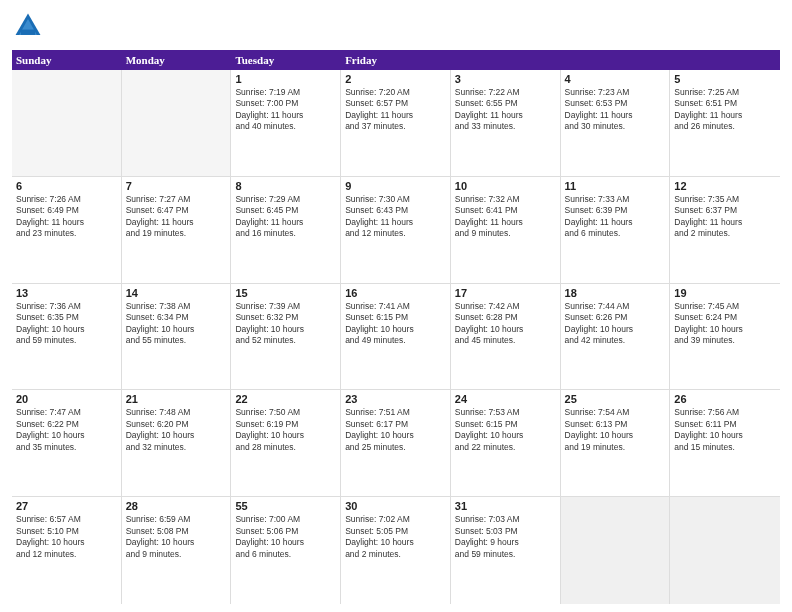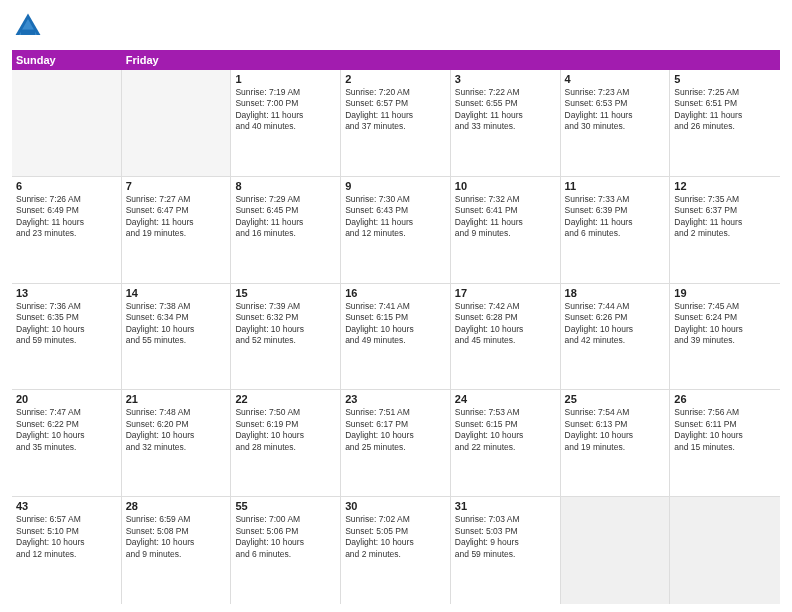--- a/index.html
+++ b/index.html
@@ -62,21 +62,22 @@
       color: #444;
     }
     .calendar {
       flex: 1;
       display: flex;
       flex-direction: column;
     }
     .cal-header {
       display: grid;
       grid-template-columns: repeat(7, 1fr);
-      background: #a21caf;
+      background: #4c1d95;
+      font-family: Liberation Serif, serif;
     }
     .cal-header-cell {
       color: #fff;
       font-size: 11px;
       font-weight: bold;
       padding: 4px 4px;
       text-align: left;
     }
     .cal-body {
       flex: 1;
@@ -139,20 +140,22 @@
     </div>
     <div class="title-block">
       <div class="month-title"></div>
       <div class="location"></div>
     </div>
   </div>
 
   <div class="calendar">
     <div class="cal-header">
     <div class="cal-header-cell">Sunday</div>
+        <div class="cal-header-cell">Monday</div>
+        <div class="cal-header-cell">Tuesday</div>
         <div class="cal-header-cell">Friday</div>
       </div>
     <div class="cal-body">
     <div class="cal-row">
           <div class="cal-cell empty"></div>
           <div class="cal-cell empty"></div>
           <div class="cal-cell">
             <span class="day-num">1</span>
             <span class="cell-line">Sunrise: 7:19 AM</span>
             <span class="cell-line">Sunset: 7:00 PM</span>
@@ -336,21 +339,21 @@
           <div class="cal-cell">
             <span class="day-num">26</span>
             <span class="cell-line">Sunrise: 7:56 AM</span>
             <span class="cell-line">Sunset: 6:11 PM</span>
             <span class="cell-line">Daylight: 10 hours</span>
             <span class="cell-line">and 15 minutes.</span>
           </div>
         </div>
         <div class="cal-row">
           <div class="cal-cell">
-            <span class="day-num">43</span>
+            <span class="day-num">27</span>
             <span class="cell-line">Sunrise: 6:57 AM</span>
             <span class="cell-line">Sunset: 5:10 PM</span>
             <span class="cell-line">Daylight: 10 hours</span>
             <span class="cell-line">and 12 minutes.</span>
           </div>
           <div class="cal-cell">
             <span class="day-num">28</span>
             <span class="cell-line">Sunrise: 6:59 AM</span>
             <span class="cell-line">Sunset: 5:08 PM</span>
             <span class="cell-line">Daylight: 10 hours</span>

